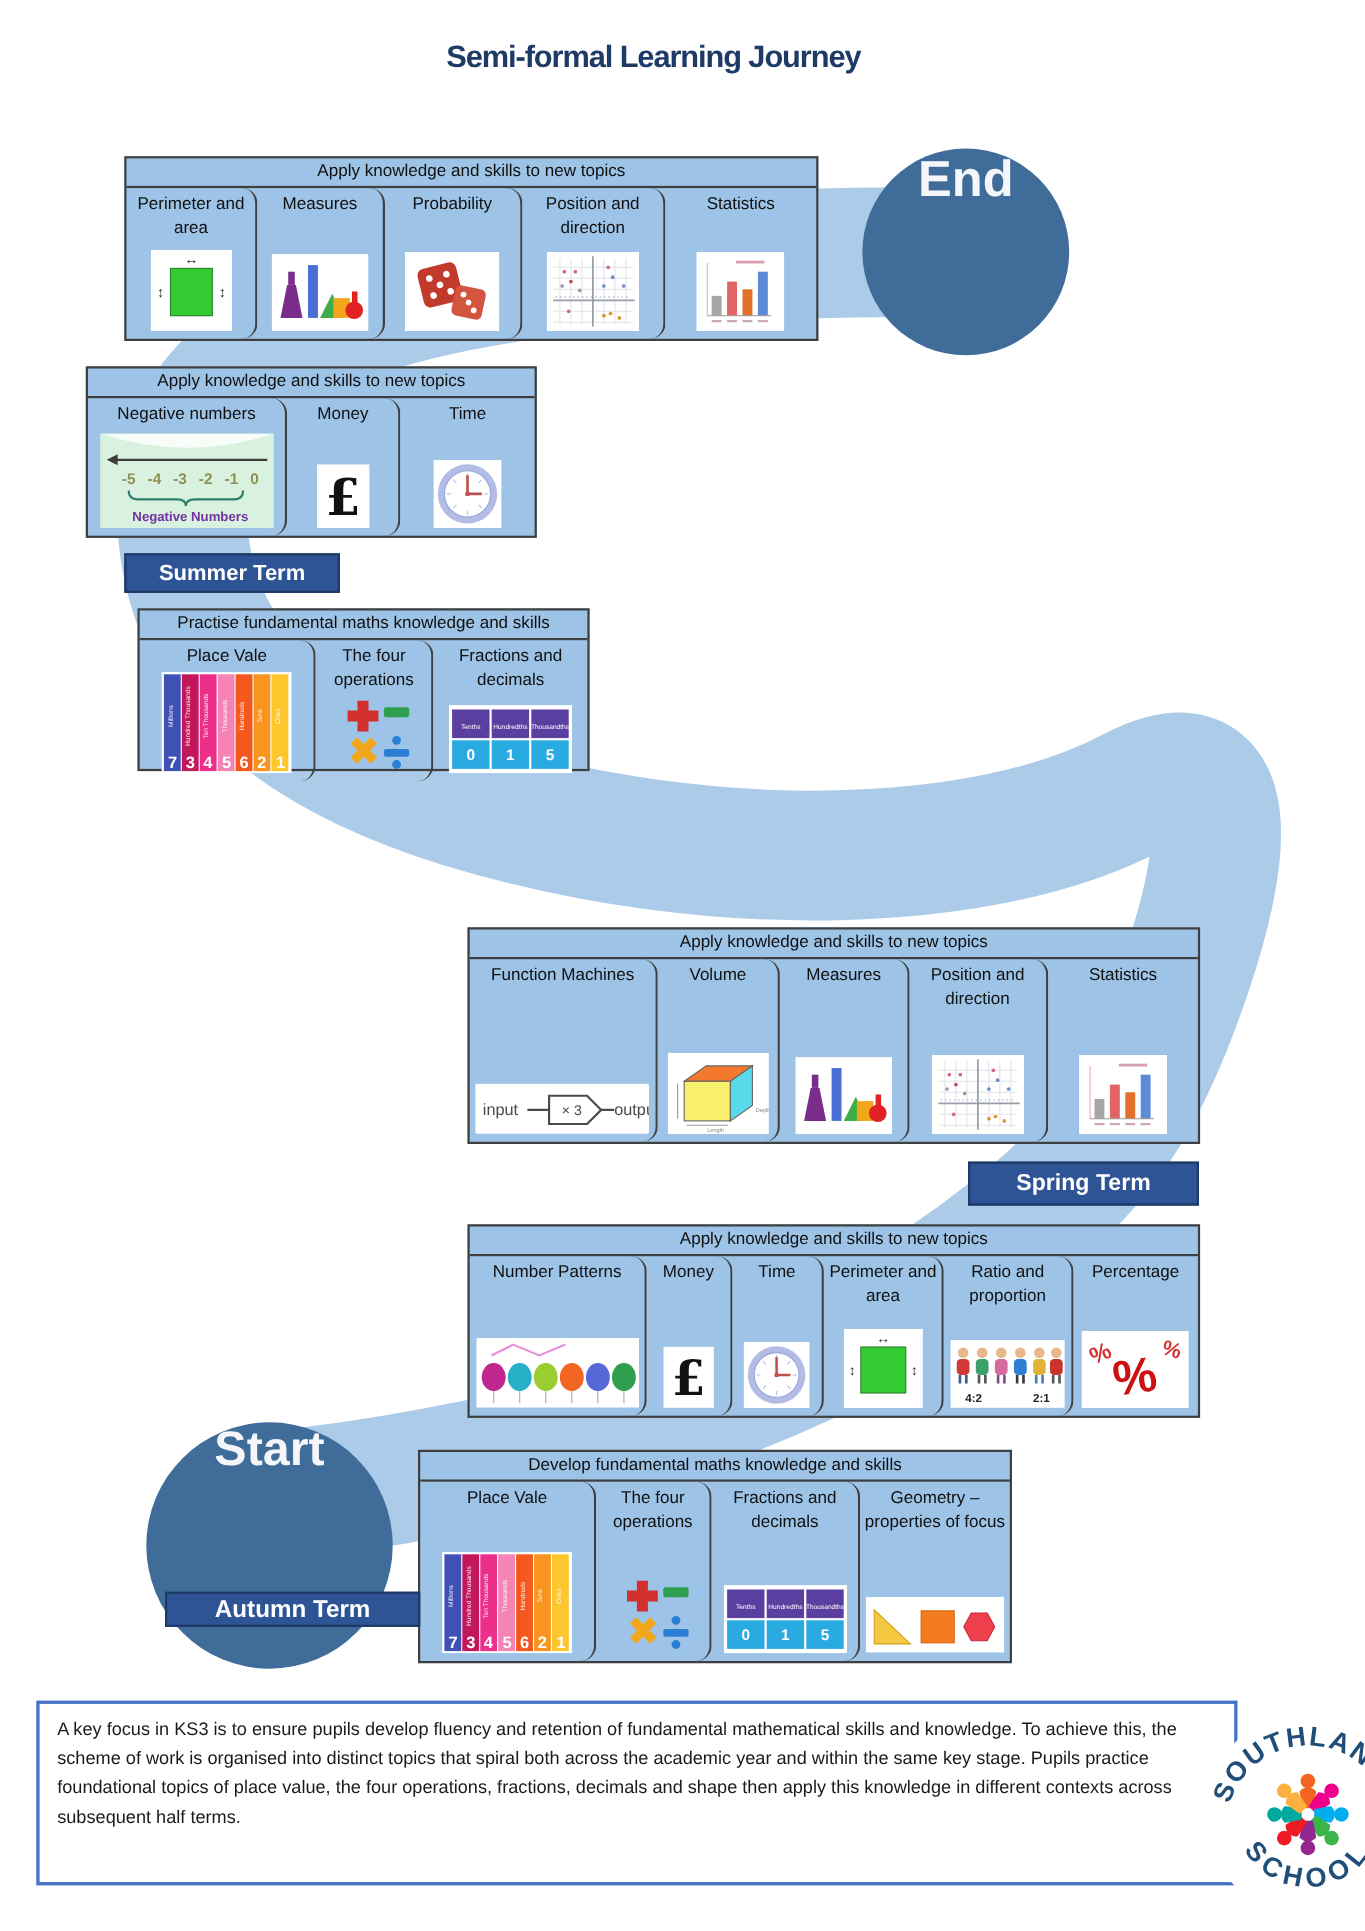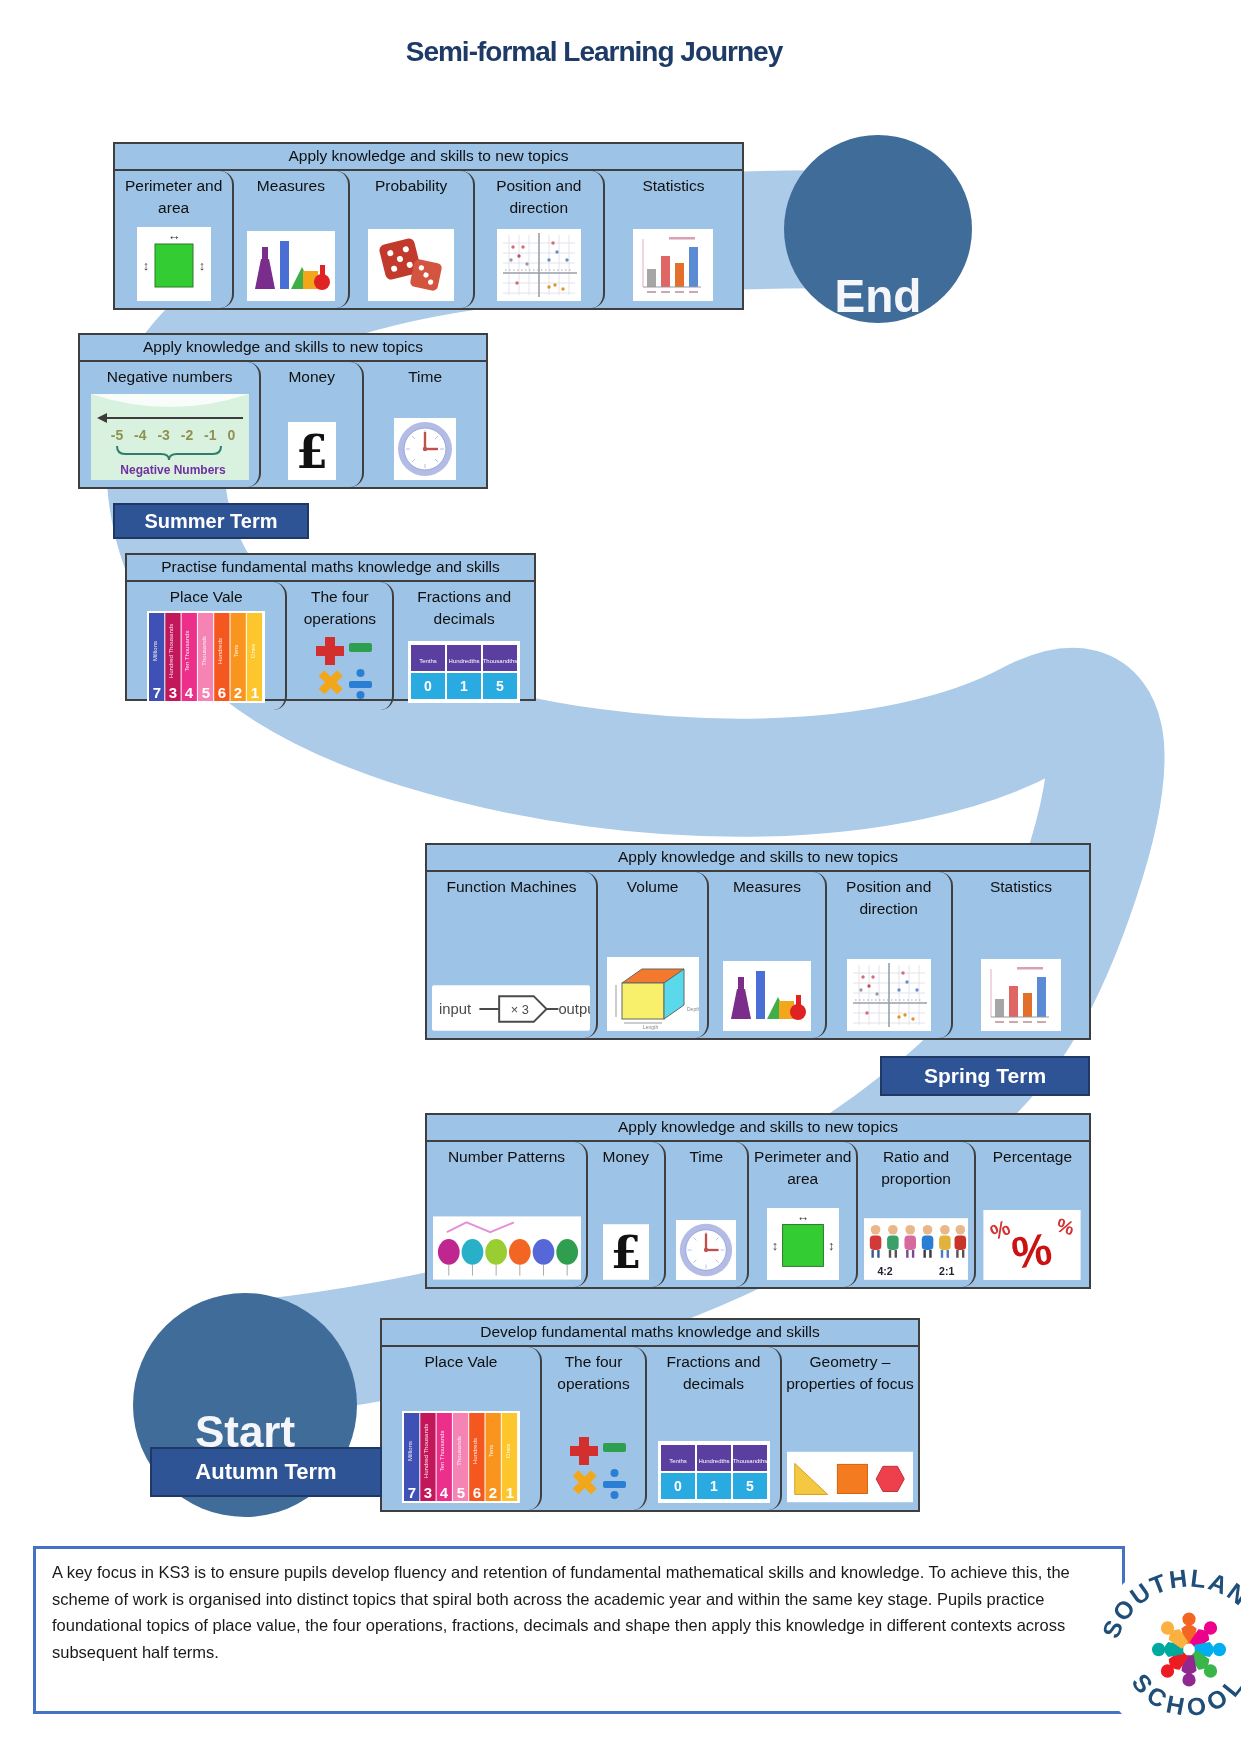--- a/index.html
+++ b/index.html
@@ -15,21 +15,21 @@
   .jt-cols{display:flex;flex:1;}
   .jt-col{border-right:2px solid #3f3f3f;display:flex;flex-direction:column;
         align-items:center;padding-top:4px;box-sizing:border-box;border-radius:14px;}
   .jt-col:last-child{border-right:none;}
   .jt-col-label{font-size:15.5px;text-align:center;line-height:1.45;color:#101010;padding:0 2px;}
   .jt-col-icon{margin-top:auto;margin-bottom:7px;display:flex;align-items:flex-end;justify-content:center;}
   .term{position:absolute;background:#2f5496;border:2px solid #1f3864;color:#ffffff;
         font-weight:bold;font-size:20px;display:flex;align-items:center;justify-content:center;
         z-index:3;box-sizing:border-box;}
   .node{position:absolute;border-radius:50%;background:#3f6c99;color:#f4f6f9;font-weight:bold;
-        display:flex;align-items:flex-end;justify-content:center;z-index:2;}
+        display:flex;align-items:flex-start;justify-content:center;z-index:2;}
   .node-end{left:784px;top:135px;width:188px;height:188px;font-size:46px;}
   .node-start{left:133px;top:1293px;width:224px;height:224px;font-size:44px;}
   .footer-box{position:absolute;left:33px;top:1546px;width:1092px;min-height:168px;
         border:3px solid #4472c4;box-sizing:border-box;padding:10px 16px;
         font-size:16.5px;line-height:1.62;color:#1a1a1a;z-index:2;background:#fff;}
   .logo{position:absolute;left:1094px;top:1552px;width:190px;height:195px;z-index:2;}
 </style>
 </head>
 <body>
 
@@ -485,21 +485,21 @@
               <text x="84" y="24" font-size="20" font-weight="bold" fill="#d43333" transform="rotate(16 84 18)" text-anchor="middle">%</text>
             </svg>
           </div>
       </div>
     </div>
   </div>
 
   <div class="node node-start">
     <span style="margin-bottom:60px;">Start</span>
   </div>
-  <div class="term" style="left:150px;top:1447px;width:232px;height:50px;font-size:22px;text-align:right;">
+  <div class="term" style="left:150px;top:1447px;width:232px;height:32px;font-size:22px;text-align:right;">
     <span>Autumn Term</span>
   </div>
 
   <div class="jt" style="left:380px;top:1318px;width:540px;height:194px;">
     <div class="jt-header">Develop fundamental maths knowledge and skills</div>
     <div class="jt-cols">
       <div class="jt-col" style="width:160px;">
         <div class="jt-col-label">Place Vale</div>
         <div class="jt-col-icon">
             <svg width="122" height="92" viewBox="0 0 118 92">

